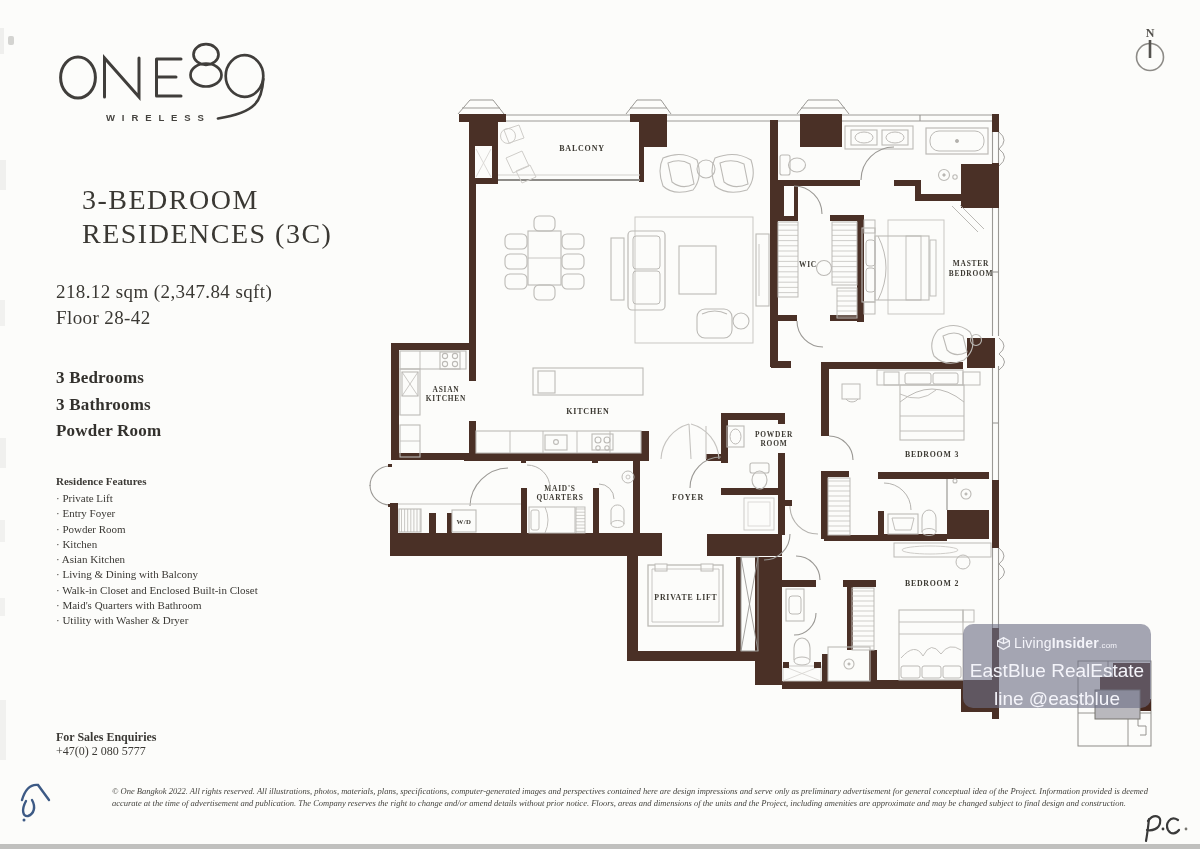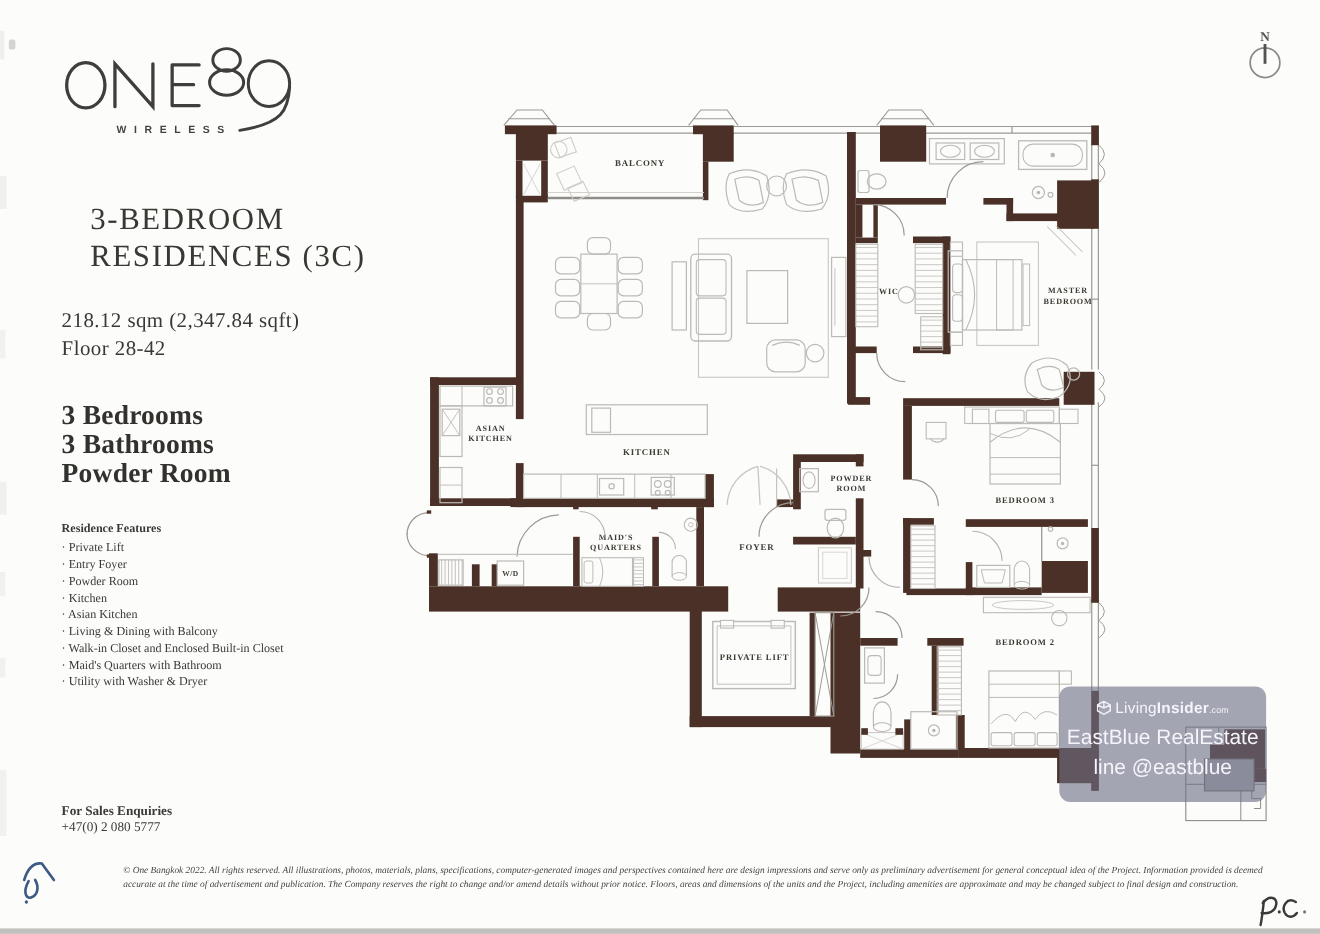--- a/index.html
+++ b/index.html
@@ -24,21 +24,21 @@
       <ellipse cx="194.5" cy="46" rx="18.8" ry="20.8" stroke-width="2.7"></ellipse>
       <path d="M213.3,49 C212,70 207,82.5 168,88.5" stroke-width="2.7"></path>
     </g>
     <text x="56" y="91" style="font-family:'Liberation Sans',sans-serif" font-size="9.5" font-weight="bold" letter-spacing="6.9" fill="#45433f">WIRELESS</text>
   </svg>
 
   <div class="abs" style="left:57px;top:183px;font-size:28px;letter-spacing:1.5px;line-height:34px;color:#3a3833;margin-left:25px;">3-BEDROOM<br>RESIDENCES (3C)</div>
 
   <div class="abs" style="left:56px;top:279px;font-size:19px;letter-spacing:0.4px;line-height:25.5px;color:#3a3833;">218.12 sqm (2,347.84 sqft)<br>Floor 28-42</div>
 
-  <div class="abs" style="left:56px;top:365px;font-size:25px;font-weight:bold;letter-spacing:0.2px;line-height:26.5px;color:#33312d;">3 Bedrooms<br>3 Bathrooms<br>Powder Room</div>
+  <div class="abs" style="left:56px;top:365px;font-size:17px;font-weight:bold;letter-spacing:0.2px;line-height:26.5px;color:#33312d;">3 Bedrooms<br>3 Bathrooms<br>Powder Room</div>
 
   <div class="abs" style="left:56px;top:475px;font-size:11px;font-weight:bold;color:#3b3935;">Residence Features</div>
   <div class="abs" style="left:56px;top:491px;font-size:11px;line-height:15.3px;color:#3b3935;">
     · Private Lift<br>
     · Entry Foyer<br>
     · Powder Room<br>
     · Kitchen<br>
     · Asian Kitchen<br>
     · Living &amp; Dining with Balcony<br>
     · Walk-in Closet and Enclosed Built-in Closet<br>
@@ -944,21 +944,21 @@
         <rect x="0" y="438" width="6" height="30" fill="#8a8a88" opacity="0.10"></rect>
         <rect x="0" y="520" width="5" height="22" fill="#8a8a88" opacity="0.09"></rect>
         <rect x="0" y="598" width="5" height="18" fill="#8a8a88" opacity="0.09"></rect>
         <rect x="0" y="700" width="6" height="60" fill="#8a8a88" opacity="0.09"></rect>
         <rect x="0" y="28" width="4" height="26" fill="#8a8a88" opacity="0.11"></rect>
         <rect x="8" y="36" width="6" height="9" fill="#6a6a68" opacity="0.28" rx="2"></rect>
       </g>
 
 </svg>
 
-<div class="abs" style="left:963px;top:624px;width:188px;height:105px;background:rgba(110,112,134,0.62);border-radius:10px;font-family:'Liberation Sans',sans-serif;color:#f4f4fa;">
+<div class="abs" style="left:963px;top:624px;width:188px;height:84px;background:rgba(110,112,134,0.62);border-radius:10px;font-family:'Liberation Sans',sans-serif;color:#f4f4fa;">
   <div class="abs" style="left:0;top:11px;width:188px;text-align:center;font-size:14px;letter-spacing:0.2px;white-space:nowrap;">
     <svg width="13" height="13" viewBox="0 0 20 20" style="vertical-align:-2px;">
           <path d="M10 1 L19 6 L19 14 L10 19 L1 14 L1 6 Z M10 1 L10 10 M1 6 L10 10 L19 6" fill="none" stroke="#f0f0f6" stroke-width="2"></path>
         </svg> Living<b>Insider</b><span style="font-size:8px;">.com</span>
   </div>
   <div class="abs" style="left:0;top:36px;width:188px;text-align:center;font-size:19px;white-space:nowrap;">EastBlue RealEstate</div>
   <div class="abs" style="left:0;top:64px;width:188px;text-align:center;font-size:19px;white-space:nowrap;">line @eastblue</div>
 </div>
 
 <div class="abs" id="disc1" style="left:112px;top:786px;font-size:8.5px;font-style:italic;color:#45443f;white-space:nowrap;">© One Bangkok 2022. All rights reserved. All illustrations, photos, materials, plans, specifications, computer-generated images and perspectives contained here are design impressions and serve only as preliminary advertisement for general conceptual idea of the Project. Information provided is deemed</div>

